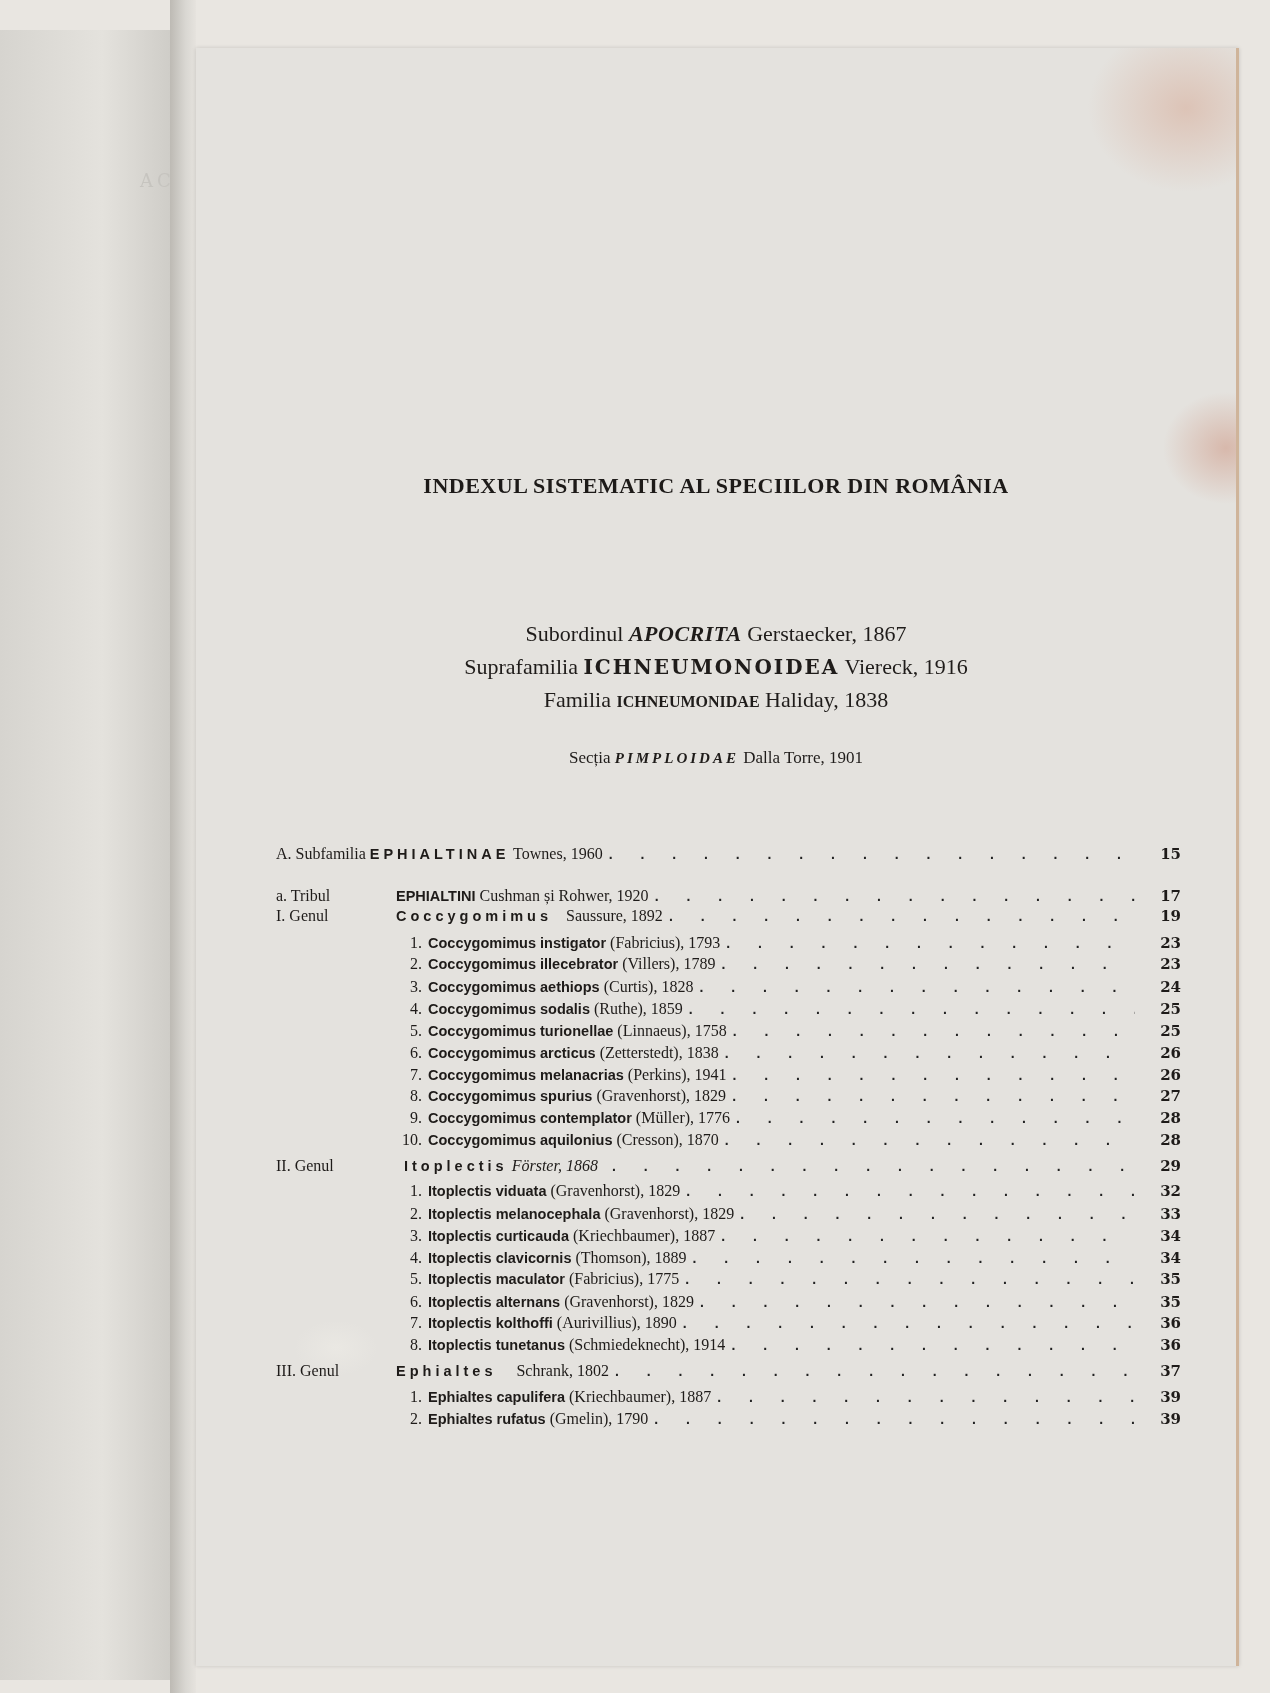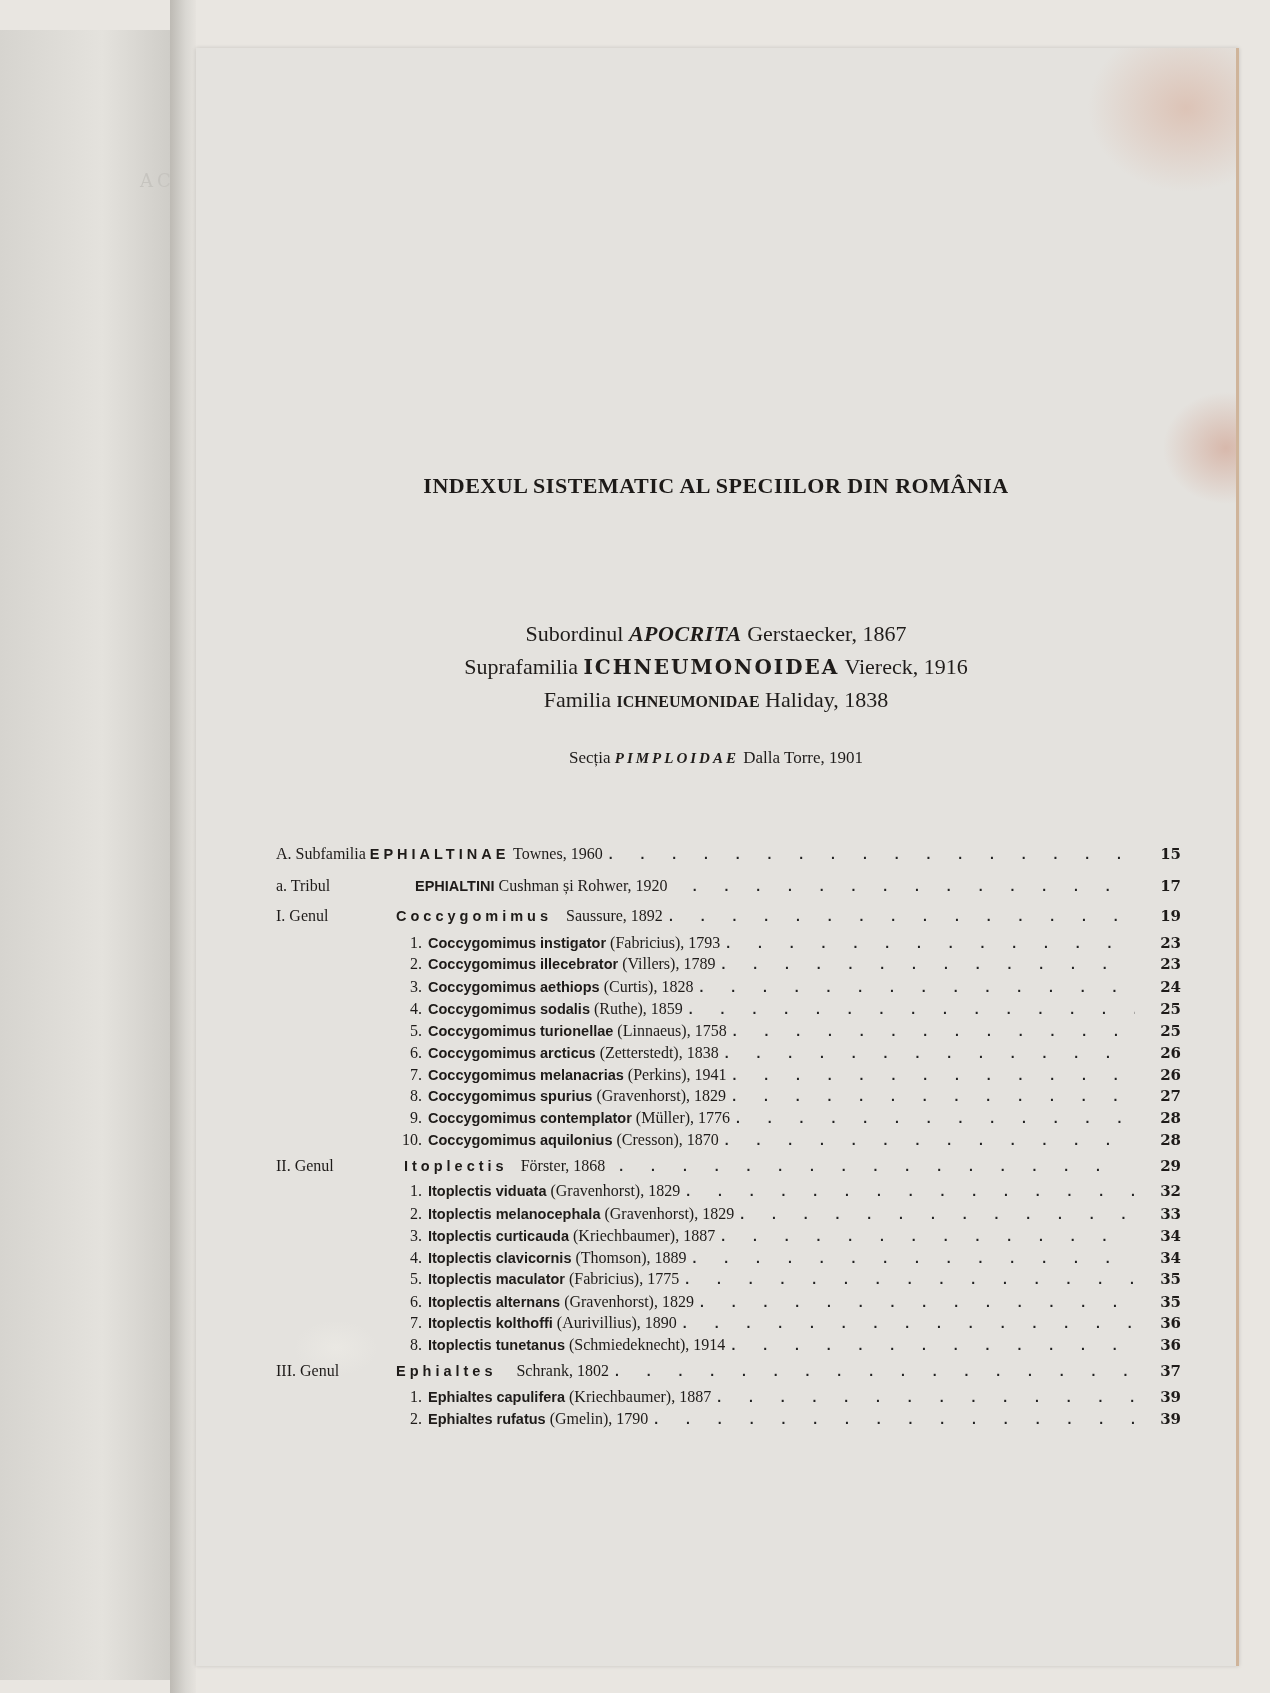--- a/index.html
+++ b/index.html
@@ -105,21 +105,21 @@
       <span>Dalla Torre, 1901</span>
     </div>
 
     <div class="entries" id="entries">
         <div class="row" style="top: 0px;">
           <span class="rank" style="width: auto;">A. Subfamilia</span>
           <span class="text" style="margin-left: 4px;"><span class="spaced">EPHIALTINAE</span> <span>Townes, 1960</span></span>
           <span class="leader">. . . . . . . . . . . . . . . . . . . . . . . . . . . . . . . . . . . . . . . .</span>
           <span class="page">15</span>
         </div>
-        <div class="row" style="top: 32px; gap: 19px;">
+        <div class="row" style="top: 42px;">
           <span class="rank">a. Tribul</span>
           <span class="text"><span class="" style="font-weight: bold; font-family: &quot;Liberation Sans&quot;, sans-serif; font-size: 14.5px;">EPHIALTINI</span> <span>Cushman și Rohwer, 1920</span></span>
           <span class="leader">. . . . . . . . . . . . . . . . . . . . . . . . . . . . . . . . . . . . . . . .</span>
           <span class="page">17</span>
         </div>
         <div class="row" style="top: 62px;">
           <span class="rank">I. Genul</span>
           <span class="text" style="margin-left: 0px;"><span class="spaced">Coccygomimus</span>  <span style="margin-left: 10px;">Saussure, 1892</span></span>
           <span class="leader">. . . . . . . . . . . . . . . . . . . . . . . . . . . . . . . . . . . . . . . .</span>
           <span class="page">19</span>
@@ -189,21 +189,21 @@
         </div>
         <div class="row" style="top: 286px;">
           <span class="rank"></span>
           <span class="indent-num" style="width: 26px; margin-right: 6px;">10.</span>
           <span class="text"><b>Coccygomimus aquilonius</b> <span>(Cresson), 1870</span></span>
           <span class="leader">. . . . . . . . . . . . . . . . . . . . . . . . . . . . . . . . . . . . . . . .</span>
           <span class="page">28</span>
         </div>
         <div class="row" style="top: 312px; gap: 8px;">
           <span class="rank">II. Genul</span>
-          <span class="text" style="margin-left: 0px;"><span class="spaced">Itoplectis</span>  <span style="margin-left: 9px;">Förster, 1868</span></span>
+          <span class="text" style="margin-left: 0px;"><span class="spaced">Itoplectis</span>  <span style="margin-left: 0; font-style: italic;">Förster, 1868</span></span>
           <span class="leader">. . . . . . . . . . . . . . . . . . . . . . . . . . . . . . . . . . . . . . . .</span>
           <span class="page">29</span>
         </div>
         <div class="row" style="top: 337px;">
           <span class="rank"></span>
           <span class="indent-num" style="width: 26px; margin-right: 6px;">1.</span>
           <span class="text"><b>Itoplectis viduata</b> <span>(Gravenhorst), 1829</span></span>
           <span class="leader">. . . . . . . . . . . . . . . . . . . . . . . . . . . . . . . . . . . . . . . .</span>
           <span class="page">32</span>
         </div>

